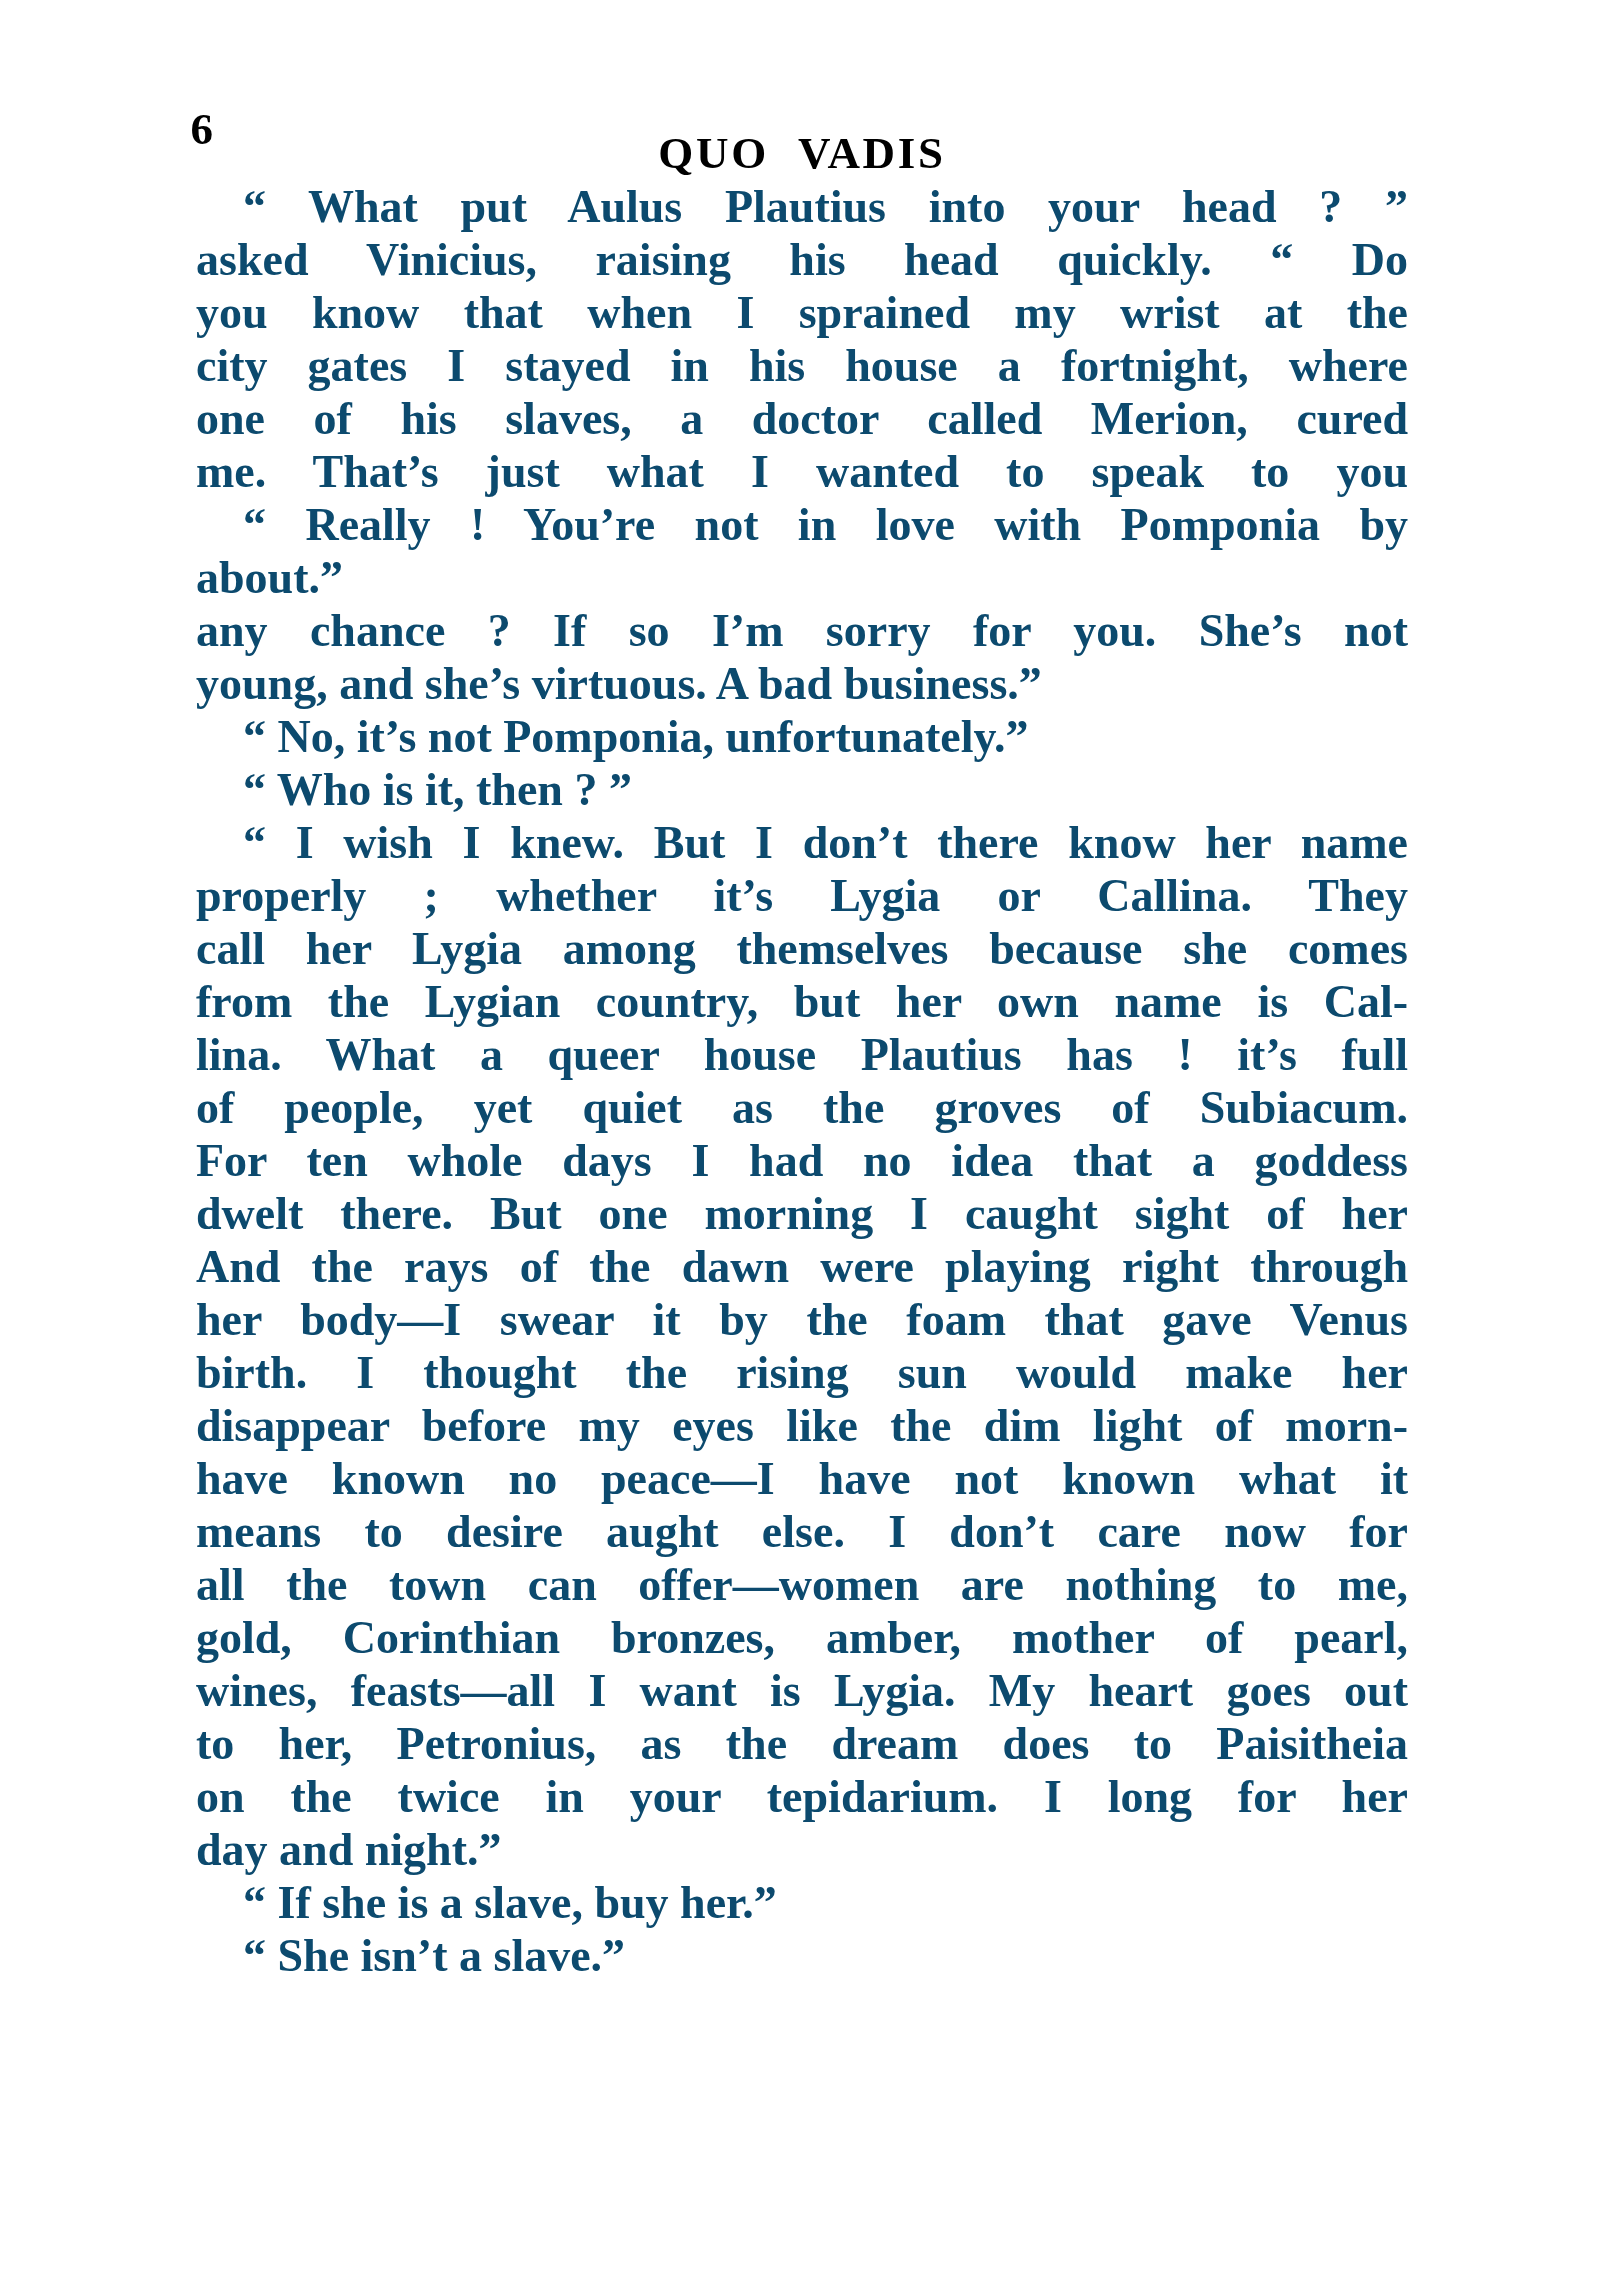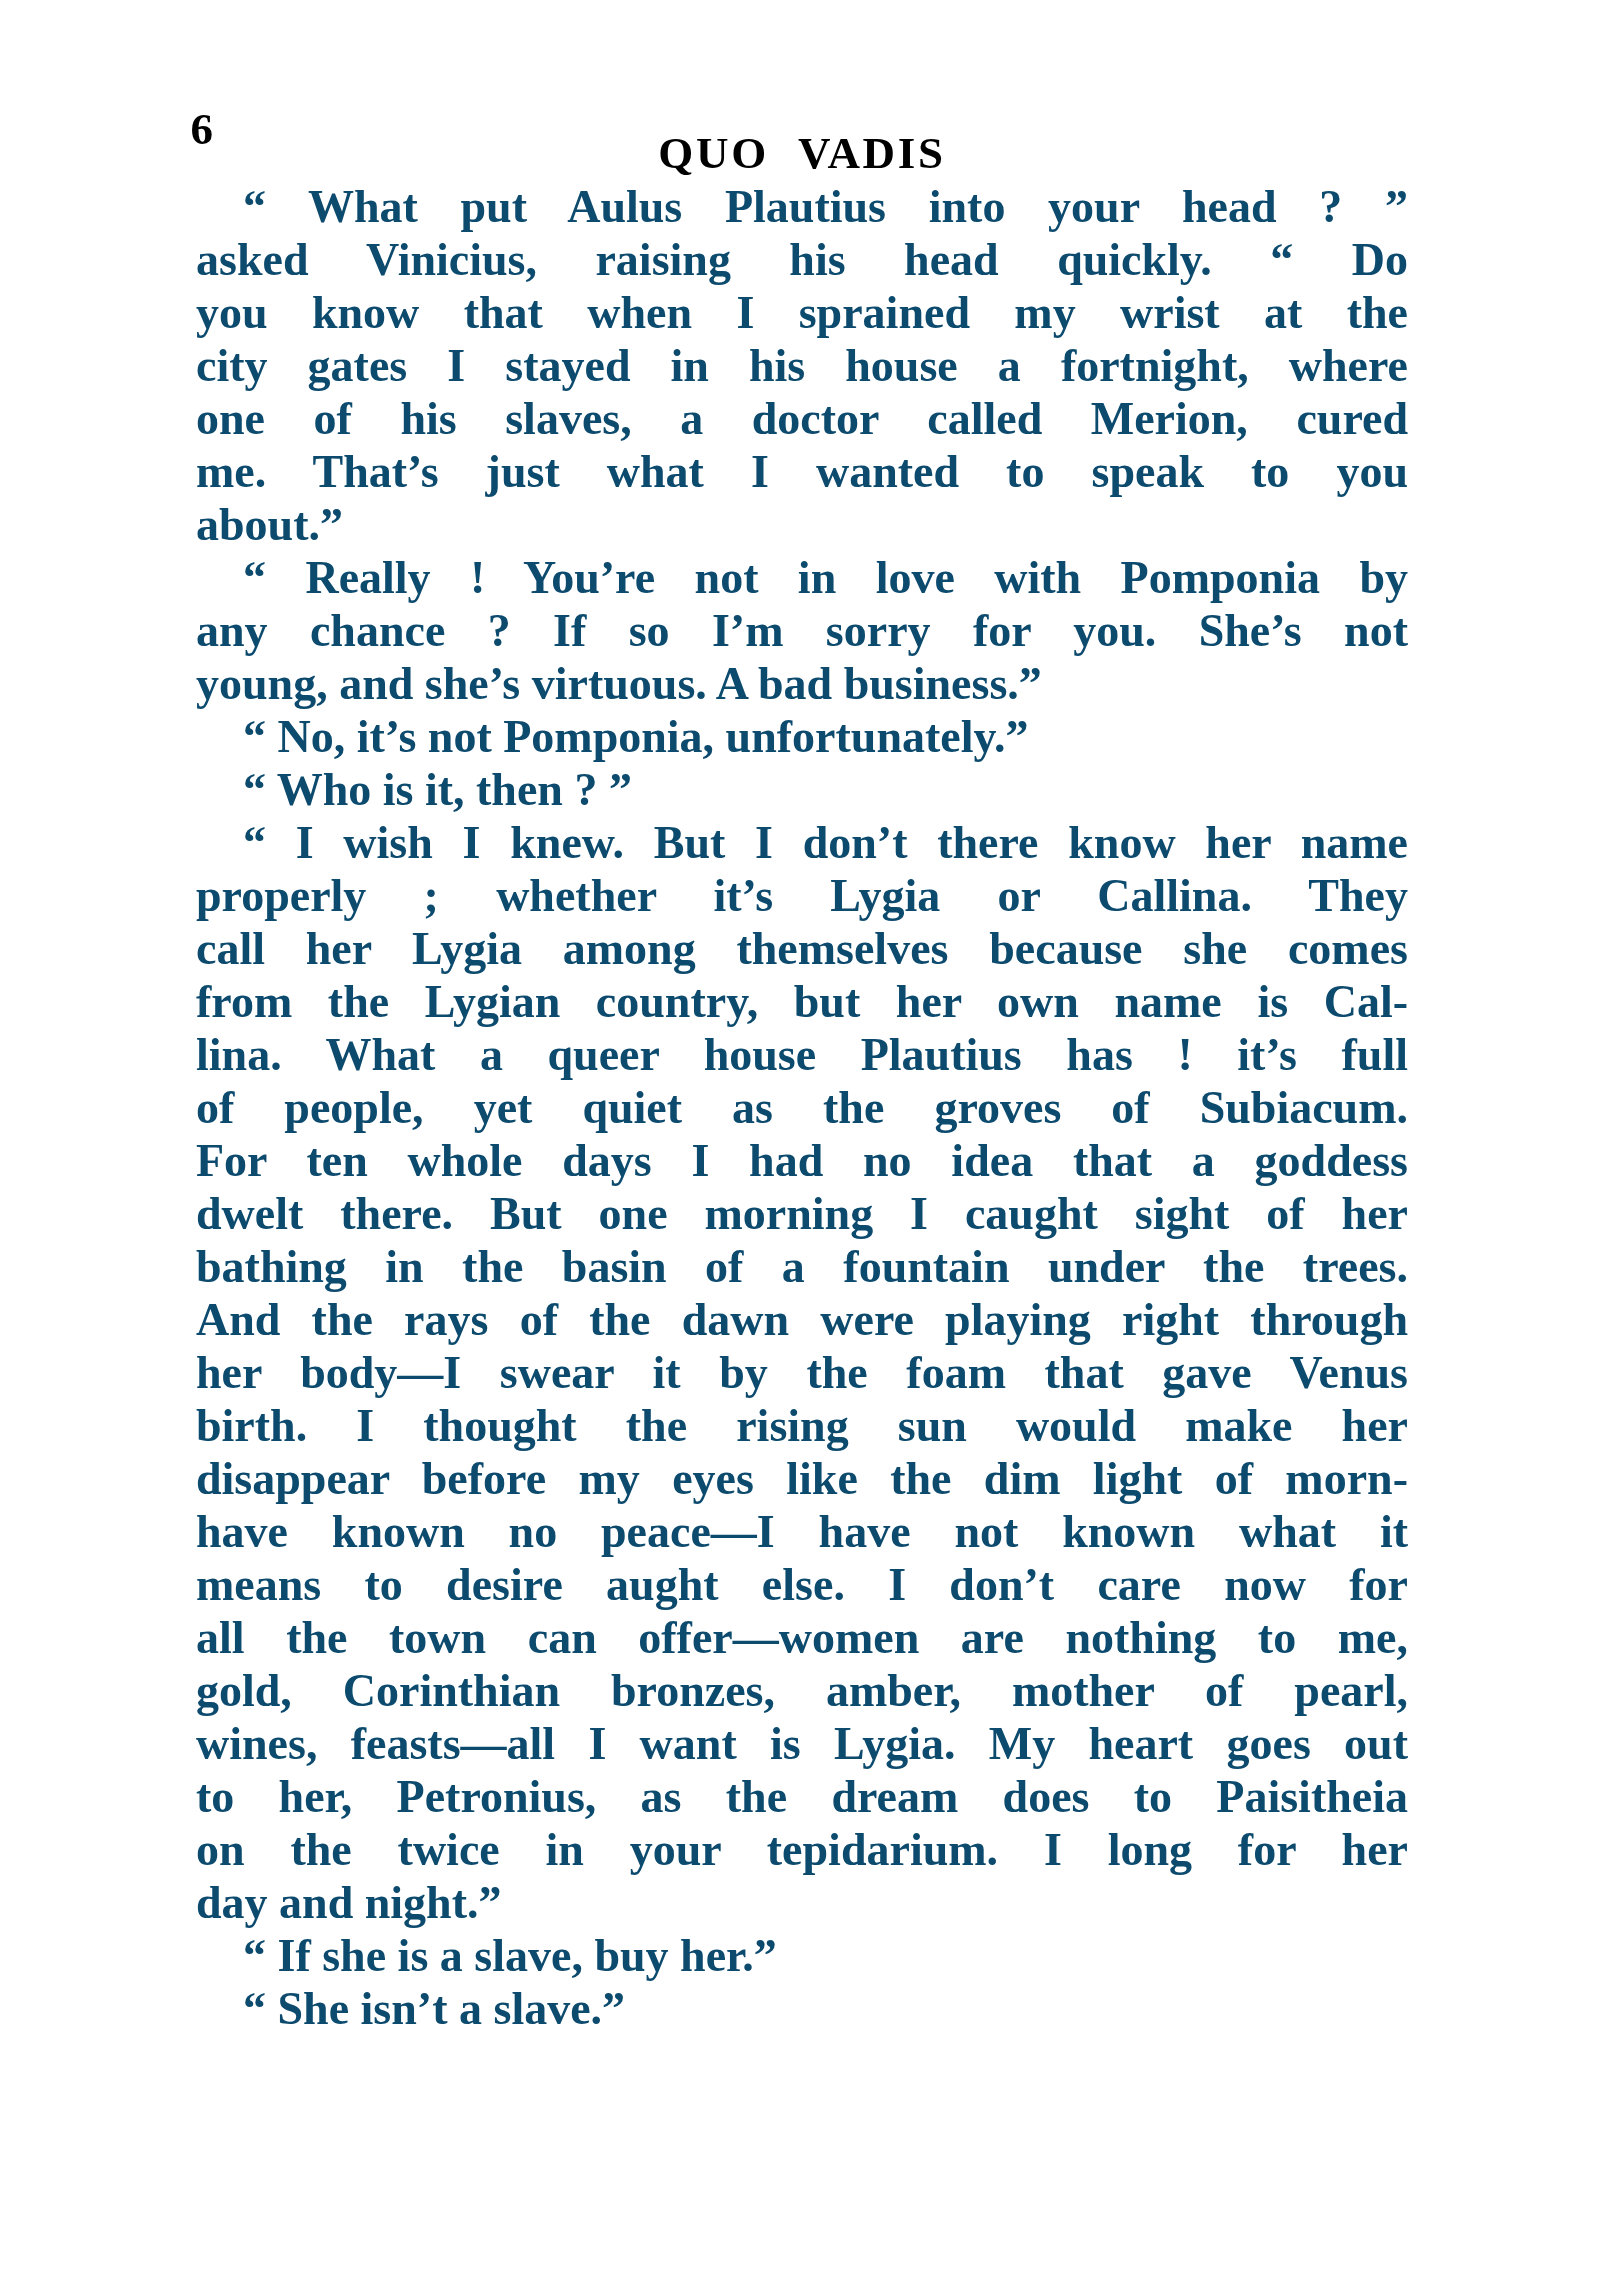--- a/index.html
+++ b/index.html
@@ -78,35 +78,34 @@
   </header>
 
   <main class="page-text">
 
   <div class="line indent just">“ What put Aulus Plautius into your head ? ”</div>
       <div class="line just">asked Vinicius, raising his head quickly. “ Do</div>
       <div class="line just">you know that when I sprained my wrist at the</div>
       <div class="line just">city gates I stayed in his house a fortnight, where</div>
       <div class="line just">one of his slaves, a doctor called Merion, cured</div>
       <div class="line just">me. That’s just what I wanted to speak to you</div>
+      <div class="line indent just">“ Really ! You’re not in love with Pomponia by</div>
       <div class="line">about.”</div>
-      <div class="line indent just">“ Really ! You’re not in love with Pomponia by</div>
       <div class="line just">any chance ? If so I’m sorry for you. She’s not</div>
       <div class="line">young, and she’s virtuous. A bad business.”</div>
       <div class="line indent">“ No, it’s not Pomponia, unfortunately.”</div>
       <div class="line indent">“ Who is it, then ? ”</div>
       <div class="line indent just">“ I wish I knew. But I don’t there know her name</div>
       <div class="line just">properly ; whether it’s Lygia or Callina. They</div>
       <div class="line just">call her Lygia among themselves because she comes</div>
       <div class="line just">from the Lygian country, but her own name is Cal-</div>
       <div class="line just">lina. What a queer house Plautius has ! it’s full</div>
       <div class="line just">of people, yet quiet as the groves of Subiacum.</div>
       <div class="line just">For ten whole days I had no idea that a goddess</div>
       <div class="line just">dwelt there. But one morning I caught sight of her</div>
-      <div class="line just">bathing in the basin of a fountain under the trees.</div>
       <div class="line just">And the rays of the dawn were playing right through</div>
       <div class="line just">her body—I swear it by the foam that gave Venus</div>
       <div class="line just">birth. I thought the rising sun would make her</div>
       <div class="line just">disappear before my eyes like the dim light of morn-</div>
       <div class="line just">have known no peace—I have not known what it</div>
       <div class="line just">means to desire aught else. I don’t care now for</div>
       <div class="line just">all the town can offer—women are nothing to me,</div>
       <div class="line just">gold, Corinthian bronzes, amber, mother of pearl,</div>
       <div class="line just">wines, feasts—all I want is Lygia. My heart goes out</div>
       <div class="line just">to her, Petronius, as the dream does to Paisitheia</div>

